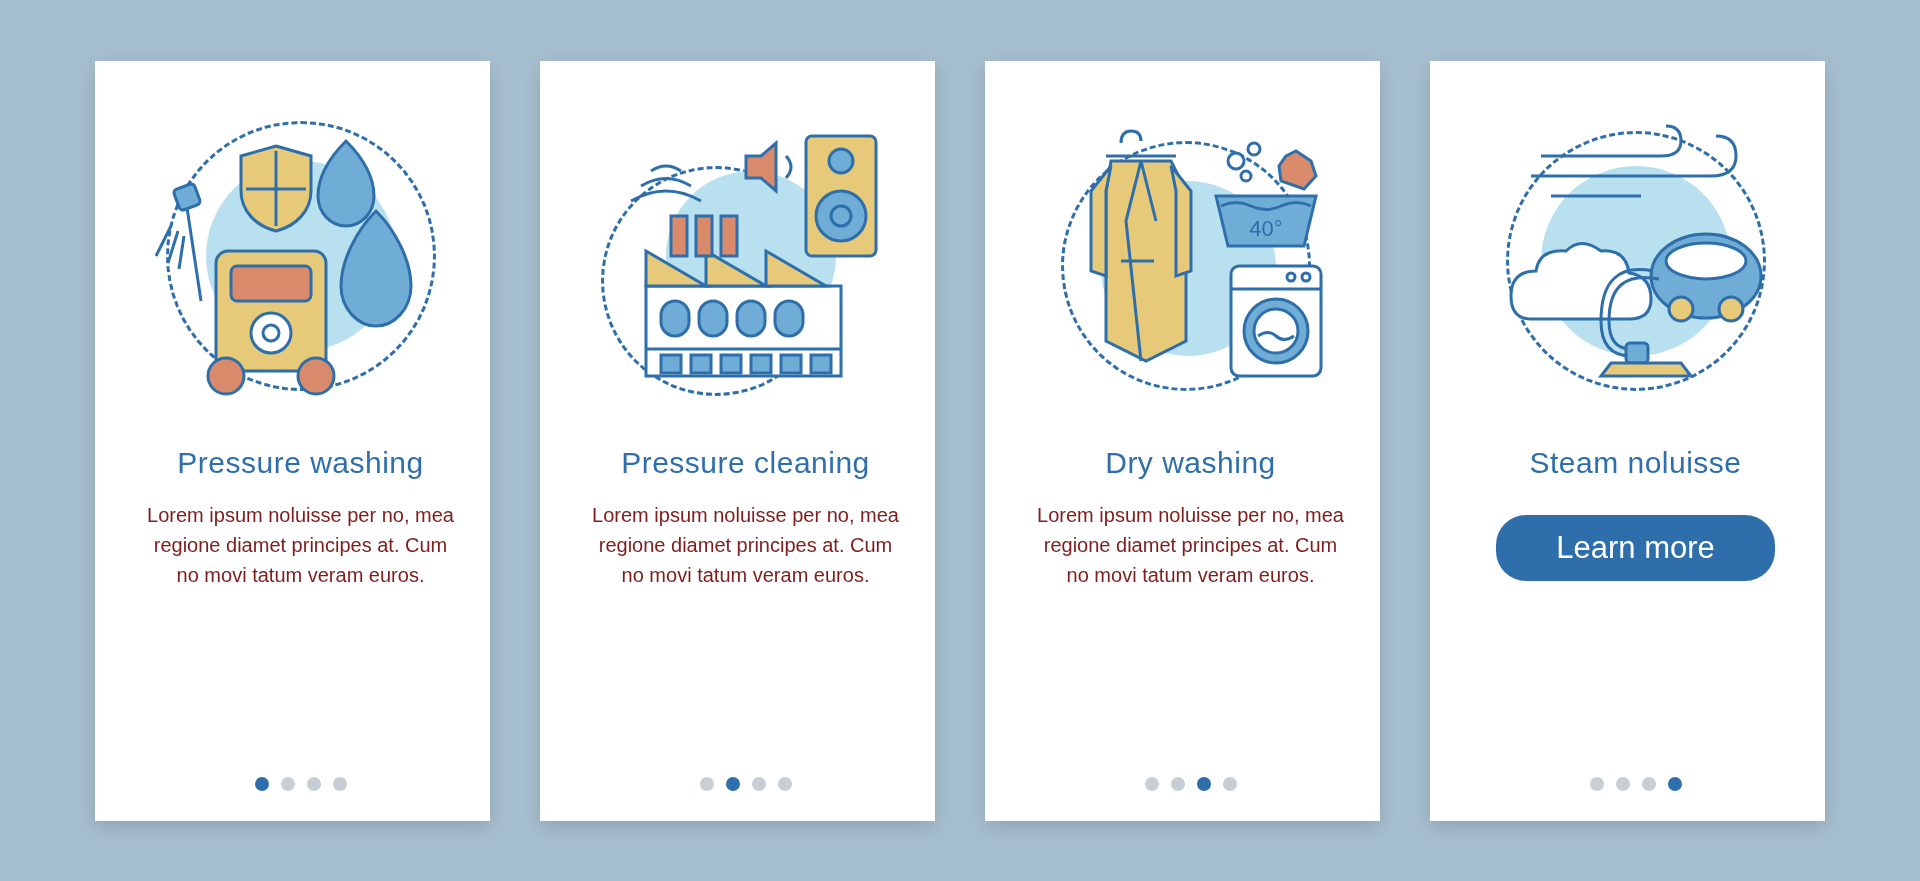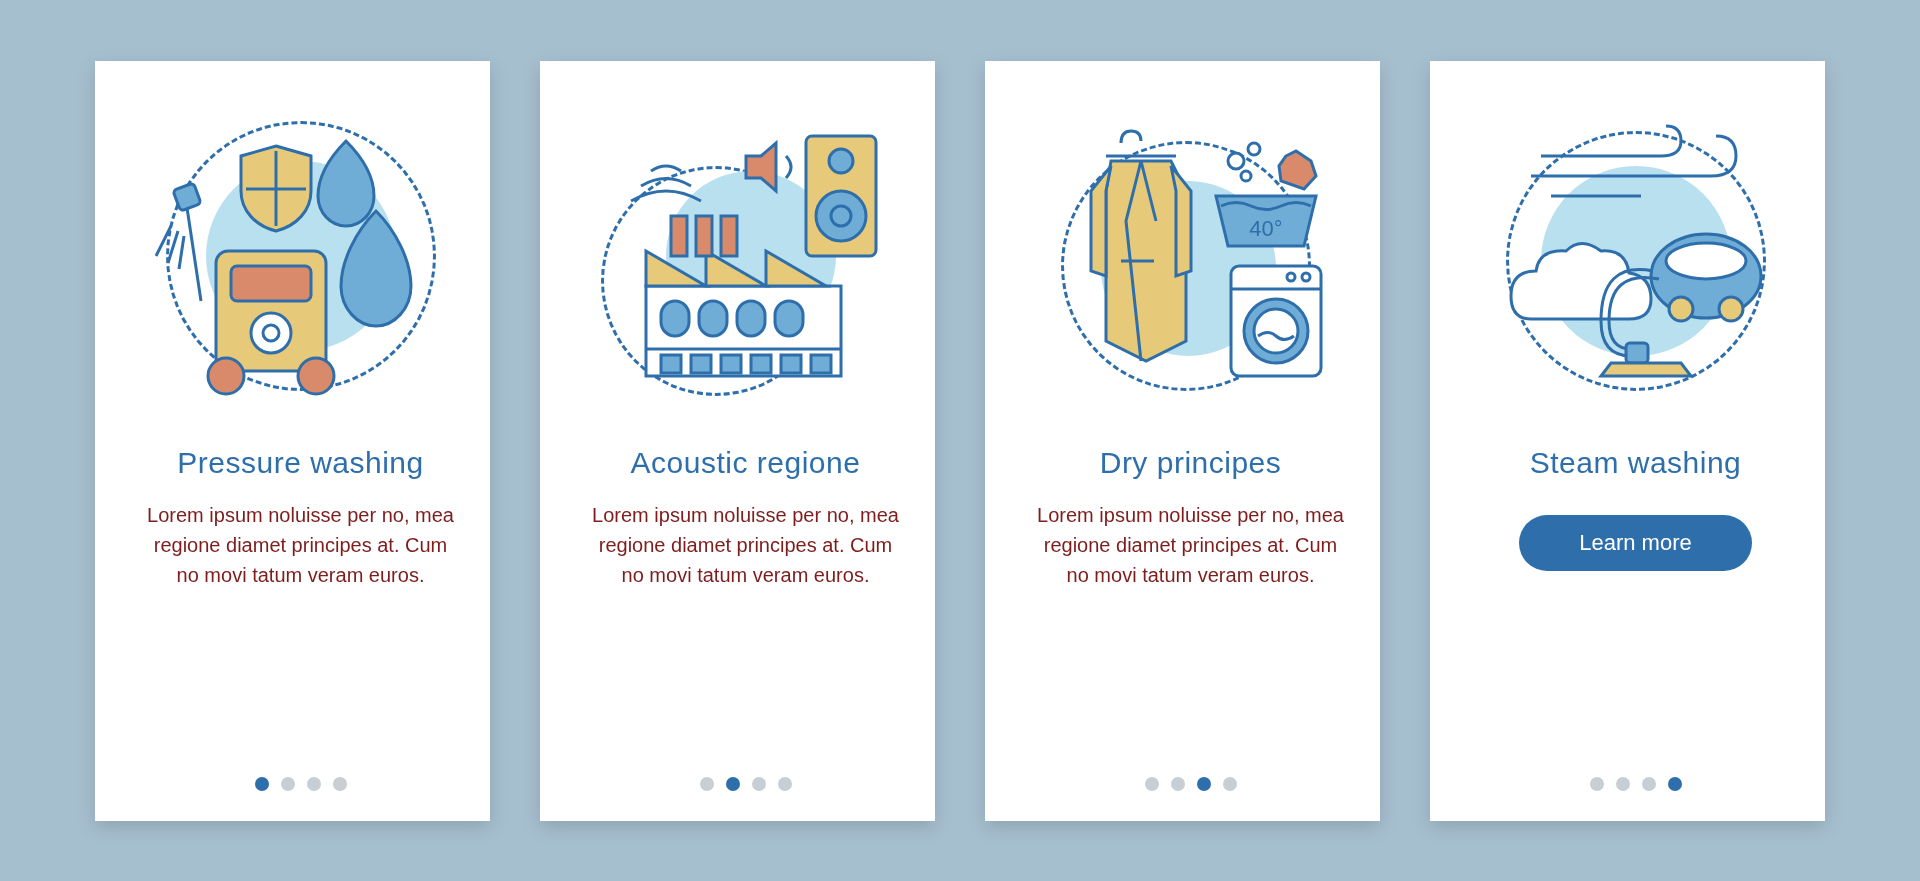--- a/index.html
+++ b/index.html
@@ -58,21 +58,21 @@
   text-align: center;
   flex: 1;
   padding: 0 5px;
 }
 .learn-button {
   background: #2e6fab;
   color: #ffffff;
   border: none;
   border-radius: 30px;
   padding: 15px 60px;
-  font-size: 22px;
+  font-size: 31px;
   cursor: pointer;
   margin: 15px 0 25px 0;
 }
 .dots {
   display: flex;
   gap: 12px;
   margin-top: auto;
 }
 .dot {
   width: 14px;
@@ -165,21 +165,21 @@
         <rect class="line-stroke fill-dblue" x="184" y="200" width="28" height="35" rx="14"></rect>
         <line class="line-stroke" x1="55" y1="248" x2="250" y2="248"></line>
         <rect class="line-stroke fill-dblue" x="70" y="254" width="20" height="18"></rect>
         <rect class="line-stroke fill-dblue" x="100" y="254" width="20" height="18"></rect>
         <rect class="line-stroke fill-dblue" x="130" y="254" width="20" height="18"></rect>
         <rect class="line-stroke fill-dblue" x="160" y="254" width="20" height="18"></rect>
         <rect class="line-stroke fill-dblue" x="190" y="254" width="20" height="18"></rect>
         <rect class="line-stroke fill-dblue" x="220" y="254" width="20" height="18"></rect>
       </svg>
     </div>
-    <h2 class="card-title">Acoustic regione</h2>
+    <h2 class="card-title">Pressure cleaning</h2>
     <p class="card-body">Lorem ipsum noluisse per no, mea regione diamet principes at. Cum no movi tatum veram euros.</p>
     <div class="dots">
       <span class="dot"></span>
       <span class="dot active"></span>
       <span class="dot"></span>
       <span class="dot"></span>
     </div>
   </div>
 
   <div class="card">
@@ -209,21 +209,21 @@
 
         <rect class="line-stroke fill-white" x="195" y="165" width="90" height="110" rx="8"></rect>
         <line class="line-stroke" x1="195" y1="188" x2="285" y2="188"></line>
         <circle class="line-stroke" cx="270" cy="176" r="4"></circle>
         <circle class="line-stroke" cx="255" cy="176" r="4"></circle>
         <circle class="line-stroke fill-dblue" cx="240" cy="230" r="32"></circle>
         <circle class="line-stroke fill-white" cx="240" cy="230" r="22"></circle>
         <path class="line-stroke" d="M222,235 Q232,228 240,235 Q248,242 258,235"></path>
       </svg>
     </div>
-    <h2 class="card-title">Dry principes</h2>
+    <h2 class="card-title">Dry washing</h2>
     <p class="card-body">Lorem ipsum noluisse per no, mea regione diamet principes at. Cum no movi tatum veram euros.</p>
     <div class="dots">
       <span class="dot"></span>
       <span class="dot"></span>
       <span class="dot active"></span>
       <span class="dot"></span>
     </div>
   </div>
 
   <div class="card">
@@ -243,21 +243,21 @@
         <circle class="line-stroke fill-yellow" cx="200" cy="208" r="12"></circle>
         <circle class="line-stroke fill-yellow" cx="250" cy="208" r="12"></circle>
 
         <path class="line-stroke" d="M172,170 Q120,160 120,220 Q120,255 150,255"></path>
         <path class="line-stroke" d="M178,178 Q128,168 128,220 Q128,248 150,248"></path>
 
         <rect class="line-stroke fill-dblue" x="145" y="242" width="22" height="20" rx="4"></rect>
         <path class="line-stroke fill-yellow" d="M130,262 L200,262 L210,275 L120,275 Z"></path>
       </svg>
     </div>
-    <h2 class="card-title">Steam washing</h2>
+    <h2 class="card-title">Steam noluisse</h2>
     <button class="learn-button">Learn more</button>
     <div class="dots">
       <span class="dot"></span>
       <span class="dot"></span>
       <span class="dot"></span>
       <span class="dot active"></span>
     </div>
   </div>
 
 </div>

